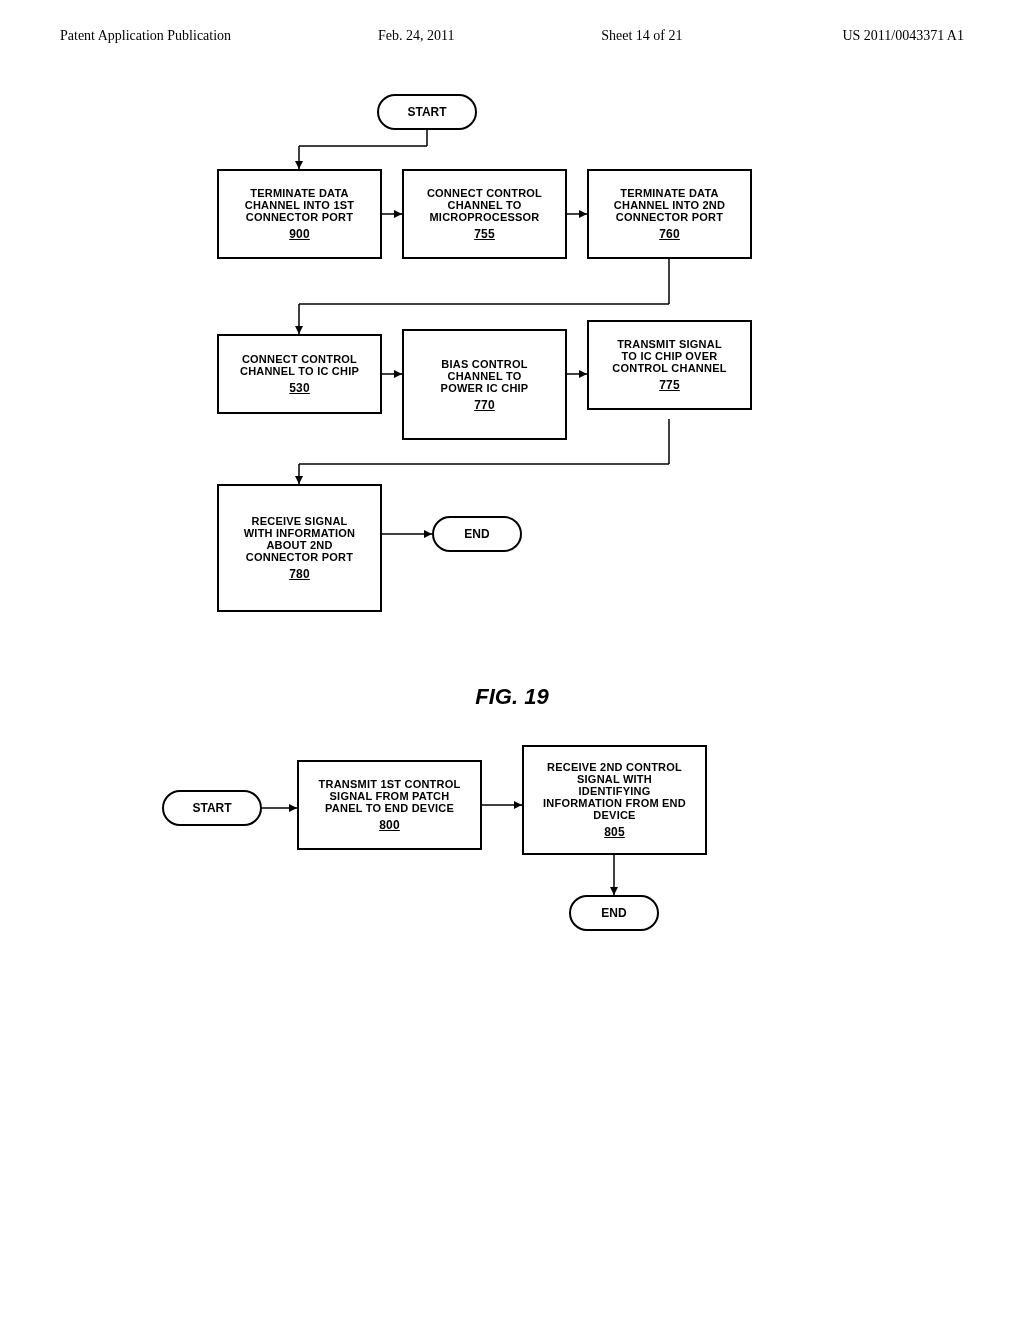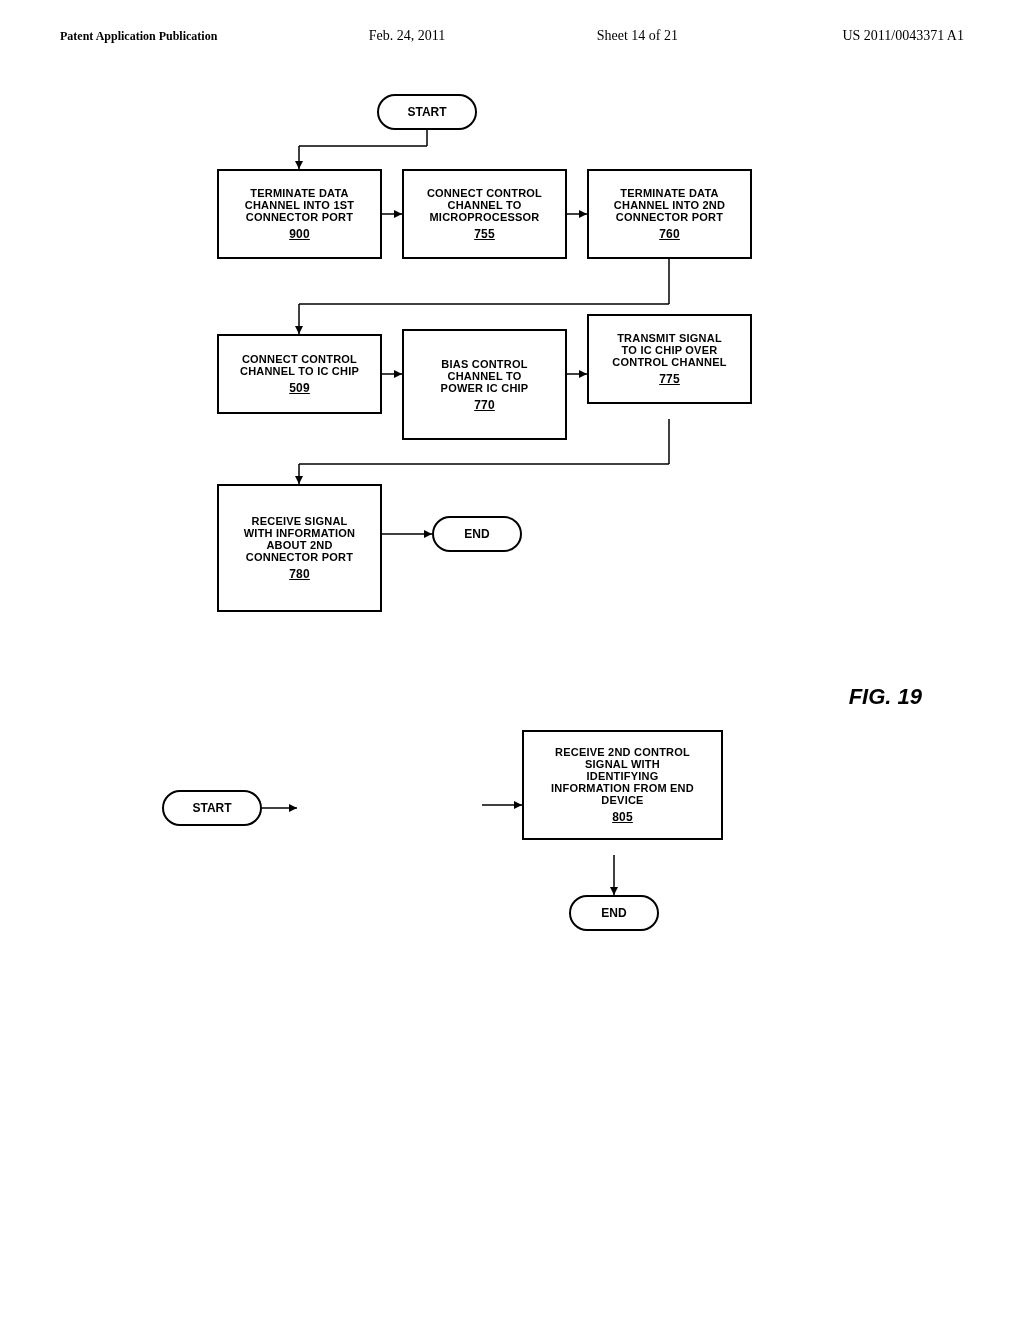--- a/index.html
+++ b/index.html
@@ -13,21 +13,21 @@
     }
 
     
     .page-header {
       display: flex;
       justify-content: space-between;
       align-items: baseline;
       padding: 28px 60px 0 60px;
       font-size: 14px;
     }
-    .header-left { font-weight: bold; font-size: 12px; text-align: center; }
+    .header-left { font-weight: normal; font-size: 14px; text-align: center; }
     .header-center { font-size: 14px; }
     .header-right { font-size: 14px; margin-left: 13px; }
 
     
     .main-content {
       padding: 20px 60px;
       position: relative;
     }
 
     
@@ -103,21 +103,21 @@
     
     .fig-label {
       font-size: 22px;
       font-style: italic;
       font-weight: bold;
       font-family: Arial, Helvetica, sans-serif;
       margin-top: 10px;
     }
 
     .fig-label-container {
-      text-align: right;
+      text-align: center;
       margin-bottom: 20px;
     }
   </style>
 </head>
 <body>
 
 <div class="page-header">
   <span class="header-left">Patent Application Publication</span>
   <span class="header-center">Feb. 24, 2011</span>
   <span class="header-center">Sheet 14 of 21</span>
@@ -176,29 +176,29 @@
         <span class="ref-num">755</span>
       </div>
 
       <div class="flow-box" style="left:485px; top:105px; width:165px; height:90px;">
         <span>TERMINATE DATA<br>CHANNEL INTO 2ND<br>CONNECTOR PORT</span>
         <span class="ref-num">760</span>
       </div>
 
       <div class="flow-box" style="left:115px; top:270px; width:165px; height:80px;">
         <span>CONNECT CONTROL<br>CHANNEL TO IC CHIP</span>
-        <span class="ref-num">509</span>
+        <span class="ref-num">530</span>
       </div>
 
       <div class="flow-box" style="left:300px; top:265px; width:165px; height:111px;">
         <span>BIAS CONTROL<br>CHANNEL TO<br>POWER IC CHIP</span>
         <span class="ref-num">770</span>
       </div>
 
-      <div class="flow-box" style="left:485px; top:250px; width:165px; height:90px;">
+      <div class="flow-box" style="left:485px; top:256px; width:165px; height:90px;">
         <span>TRANSMIT SIGNAL<br>TO IC CHIP OVER<br>CONTROL CHANNEL</span>
         <span class="ref-num">775</span>
       </div>
 
       <div class="flow-box" style="left:115px; top:420px; width:165px; height:128px;">
         <span>RECEIVE SIGNAL<br>WITH INFORMATION<br>ABOUT 2ND<br>CONNECTOR PORT</span>
         <span class="ref-num">780</span>
       </div>
 
       <div class="flow-oval" style="left:330px; top:452px; width:90px; height:36px;">
@@ -224,22 +224,26 @@
         <polygon points="420,75 412,71 412,79" fill="#000"></polygon>
 
         <line x1="512" y1="125" x2="512" y2="165" stroke="#000" stroke-width="1.5"></line>
         <polygon points="512,165 508,157 516,157" fill="#000"></polygon>
       </svg>
 
       <div class="flow-oval" style="left:60px; top:60px; width:100px; height:36px;">
         <span>START</span>
       </div>
 
-
-      <div class="flow-box" style="left:420px; top:0; width:201px; height:110px;">
+      <div class="flow-box" style="left:195px; top:30px; width:185px; height:90px;">
+        <span>TRANSMIT 1ST CONTROL<br>SIGNAL FROM PATCH<br>PANEL TO END DEVICE</span>
+        <span class="ref-num">800</span>
+      </div>
+
+      <div class="flow-box" style="left:420px; top:15px; width:185px; height:110px;">
         <span>RECEIVE 2ND CONTROL<br>SIGNAL WITH<br>IDENTIFYING<br>INFORMATION FROM END<br>DEVICE</span>
         <span class="ref-num">805</span>
       </div>
 
       <div class="flow-oval" style="left:467px; top:165px; width:90px; height:36px;">
         <span>END</span>
       </div>
 
     </div>
 

